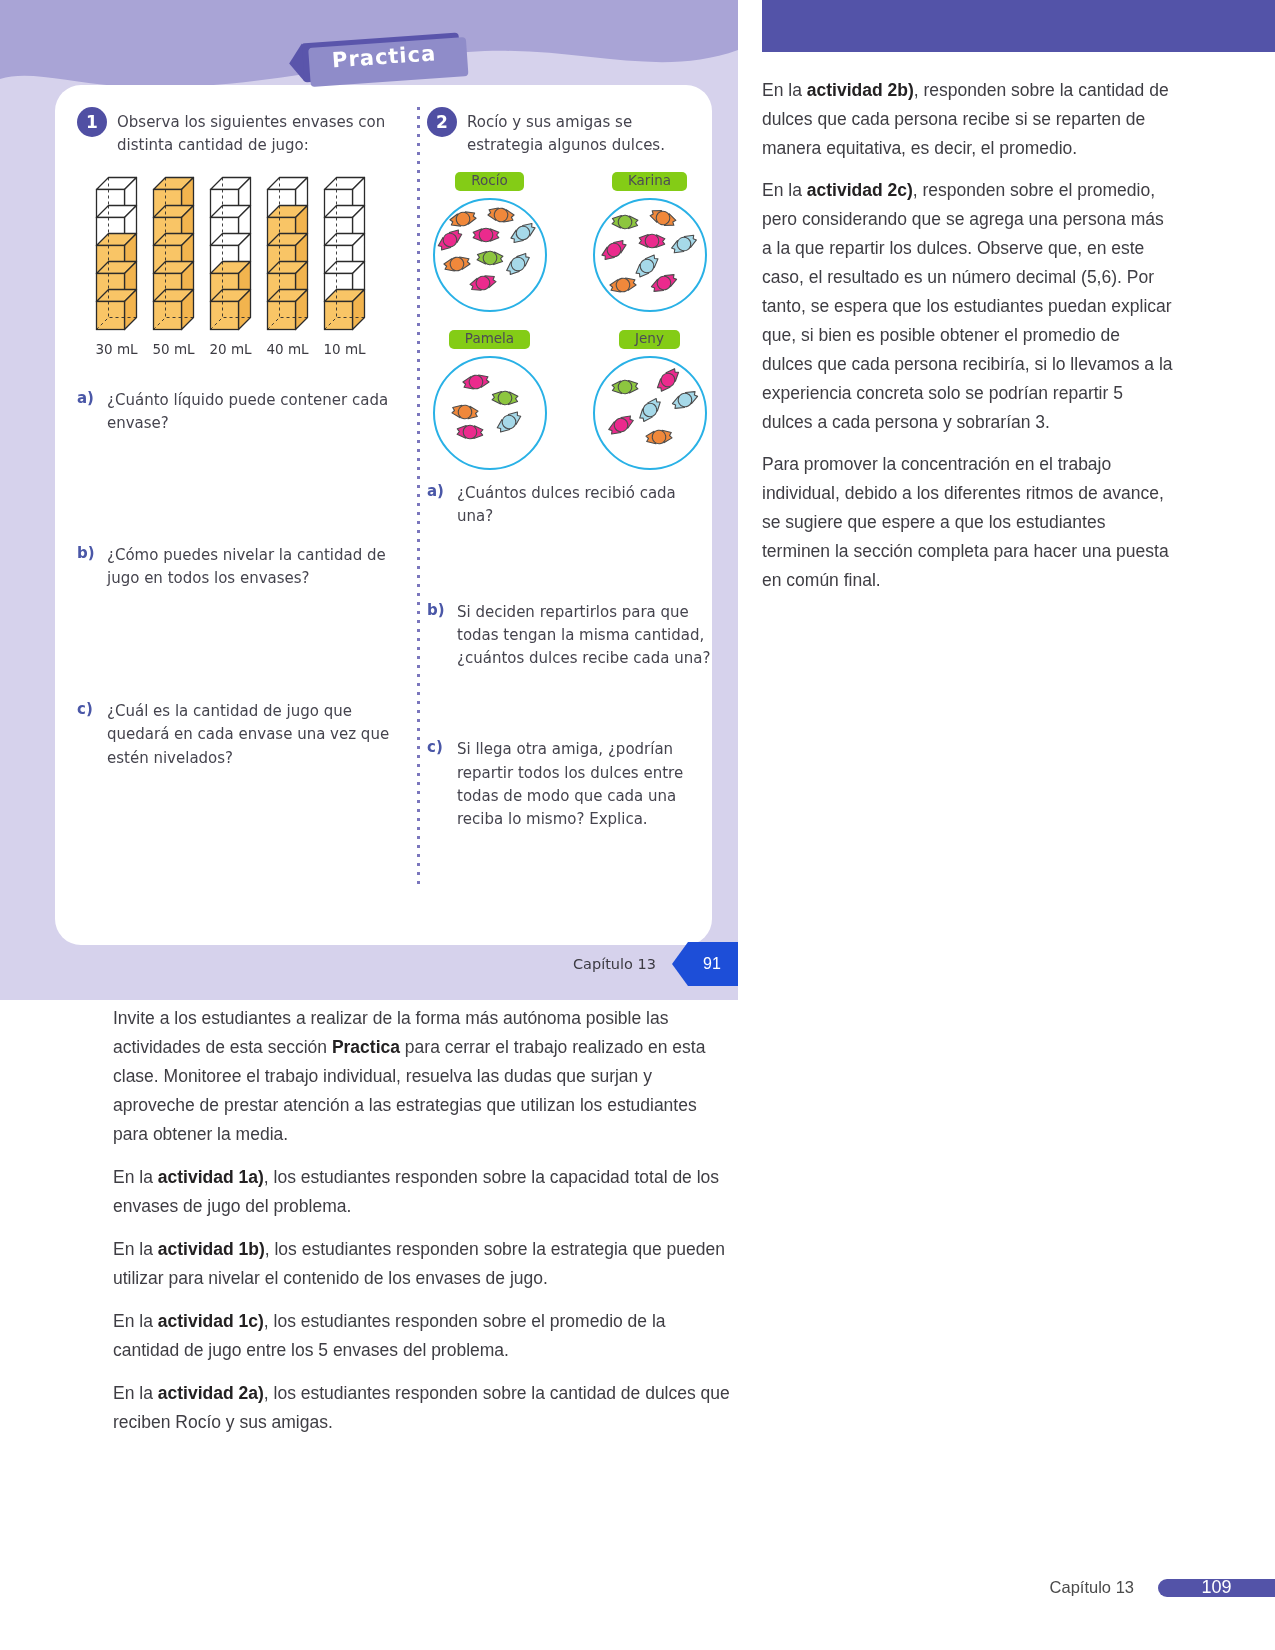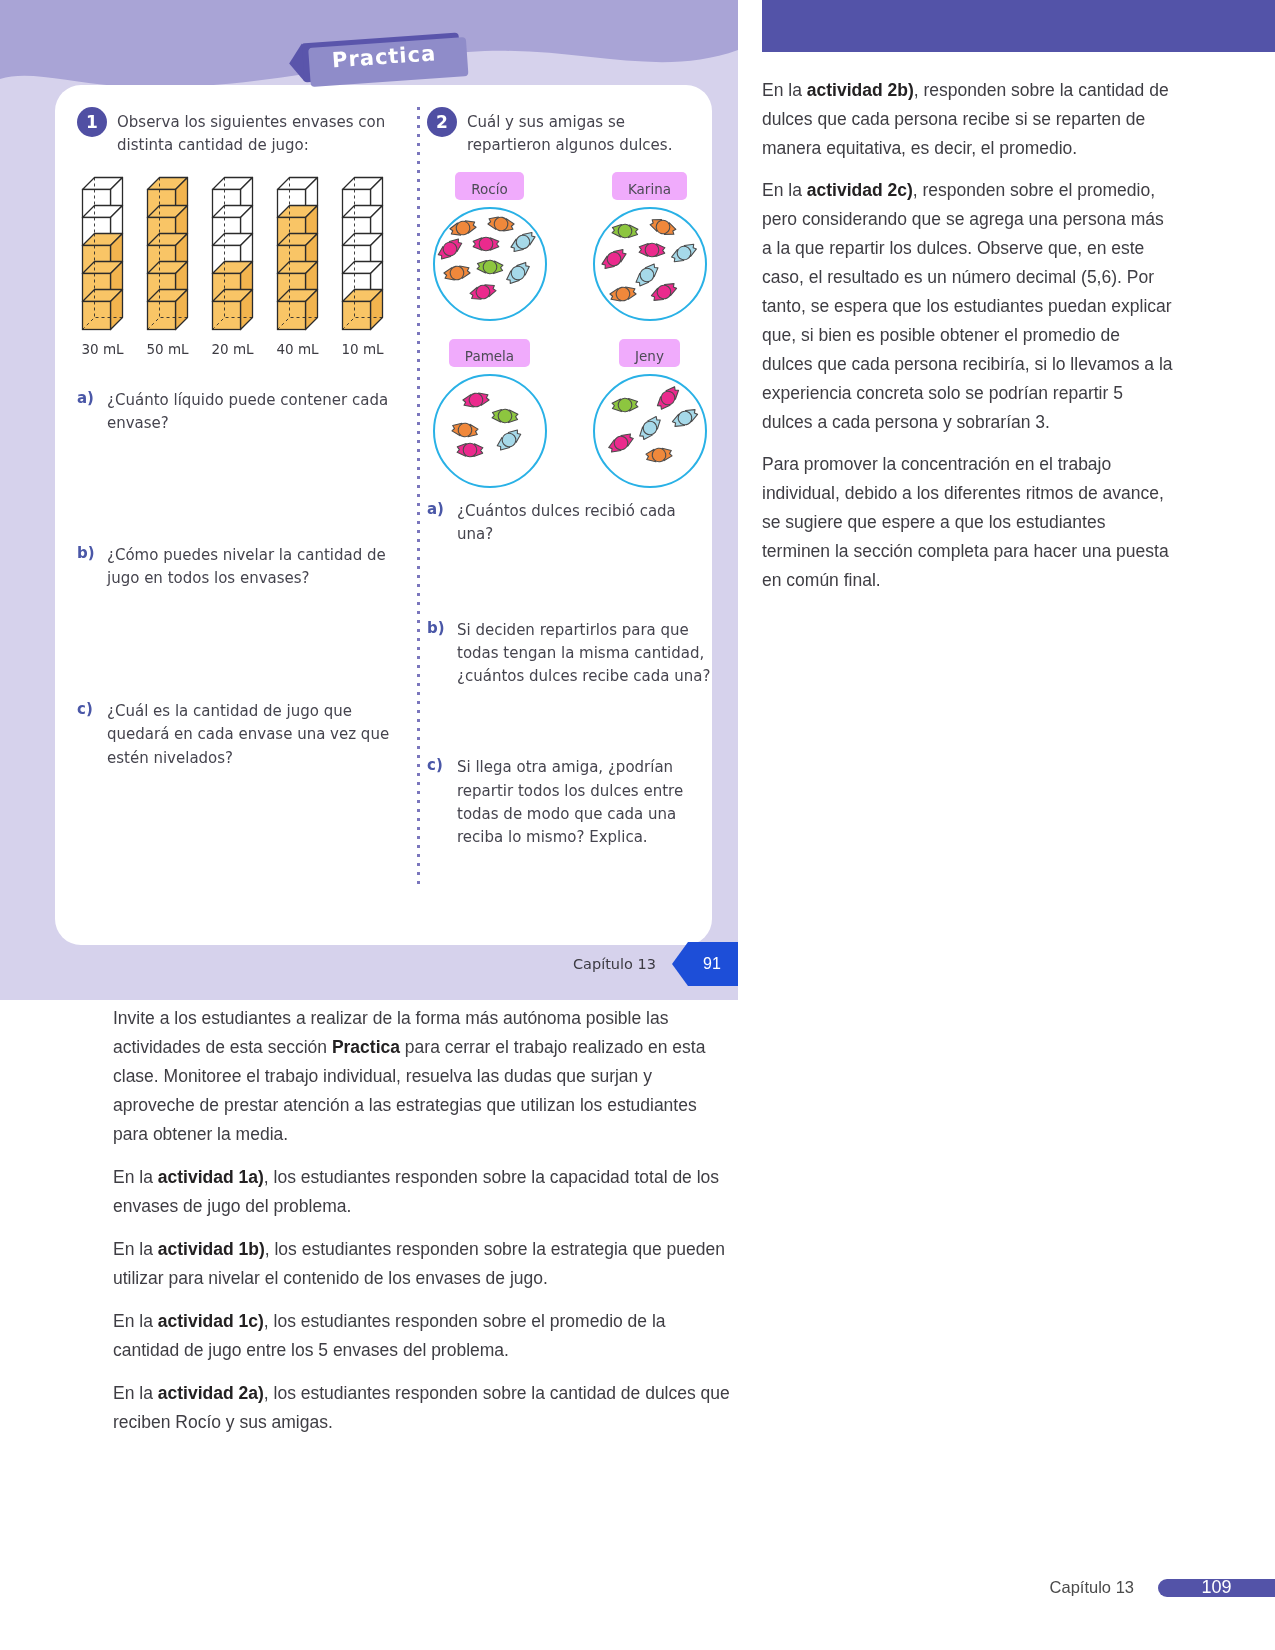--- a/index.html
+++ b/index.html
@@ -29,28 +29,28 @@
   .col{position:absolute;top:22px;}
   .col1{left:22px;width:320px;}
   .col2{left:372px;width:285px;}
   .prompt-row{display:flex;gap:10px;}
   .numbadge{flex:0 0 30px;width:30px;height:30px;border-radius:50%;background:#504fa3;
     color:#fff;font-weight:bold;font-size:17px;text-align:center;line-height:30px;
     font-family:"DejaVu Sans",sans-serif;}
   .prompt{margin:4px 0 0 0;font-family:"DejaVu Sans",sans-serif;font-size:15px;
     line-height:1.5;color:#45444e;}
   
-  .towers{display:flex;gap:22px;margin:20px 0 0 4px;}
+  .towers{display:flex;gap:14px;margin:20px 0 0 18px;}
   .tower{display:flex;flex-direction:column;align-items:center;}
   .tower-label{margin-top:6px;font-family:"DejaVu Sans",sans-serif;font-size:13.5px;color:#3c3b42;}
   
   .groups{display:grid;grid-template-columns:135px 135px;column-gap:25px;row-gap:18px;
     justify-content:center;margin-top:16px;}
   .group{display:flex;flex-direction:column;align-items:center;}
-  .pill{background:#f0abfc;border-radius:5px;padding:9px 16px 3px 16px;margin-bottom:7px;
+  .pill{background:#84cc16;border-radius:5px;padding:0 16px 3px 16px;margin-bottom:7px;
     font-family:"DejaVu Sans",sans-serif;font-size:13.5px;color:#4c4b55;}
   .circle{position:relative;width:110px;height:110px;border:2.5px solid #29b1e6;
     border-radius:50%;background:#fff;}
   .candy{position:absolute;width:30px;height:19px;}
   
   .q{display:flex;gap:8px;}
   .qletter{flex:0 0 22px;font-family:"DejaVu Sans",sans-serif;font-weight:bold;
     font-size:15px;color:#4a57a7;}
   .qtext{font-family:"DejaVu Sans",sans-serif;font-size:15px;line-height:1.55;color:#45444e;}
   .col1 .q:nth-of-type(1){margin-top:32px;}
@@ -267,21 +267,21 @@
           <div class="q">
             <span class="qletter">c)</span>
             <span class="qtext">¿Cuál es la cantidad de jugo que quedará en cada envase una vez que estén nivelados?</span>
           </div>
         </div>
     </div>
 
     <div class="col col2">
       <div class="prompt-row">
         <span class="numbadge">2</span>
-        <p class="prompt">Cuál y sus amigas se repartieron algunos dulces.</p>
+        <p class="prompt">Rocío y sus amigas se estrategia algunos dulces.</p>
       </div>
       <div class="groups" id="groups">
           <div class="group">
             <div class="pill">Rocío</div>
             <div class="circle">
               <span class="candy" style="left: 26%; top: 17%; transform: translate(-50%, -50%) rotate(-15deg);"><svg width="30" height="19" viewBox="0 0 30 19">
     <path d="M11,3.2 L2.2,6.8 L4.4,9.5 L2.2,12.2 L11,15.8 Z" fill="#f0883b" stroke="#4c4c4c" stroke-width="1.1" stroke-linejoin="round"></path>
     <path d="M19,3.2 L27.8,6.8 L25.6,9.5 L27.8,12.2 L19,15.8 Z" fill="#f0883b" stroke="#4c4c4c" stroke-width="1.1" stroke-linejoin="round"></path>
     <circle cx="15" cy="9.5" r="6.8" fill="#f0883b" stroke="#4c4c4c" stroke-width="1.1"></circle>
                 </svg></span>

